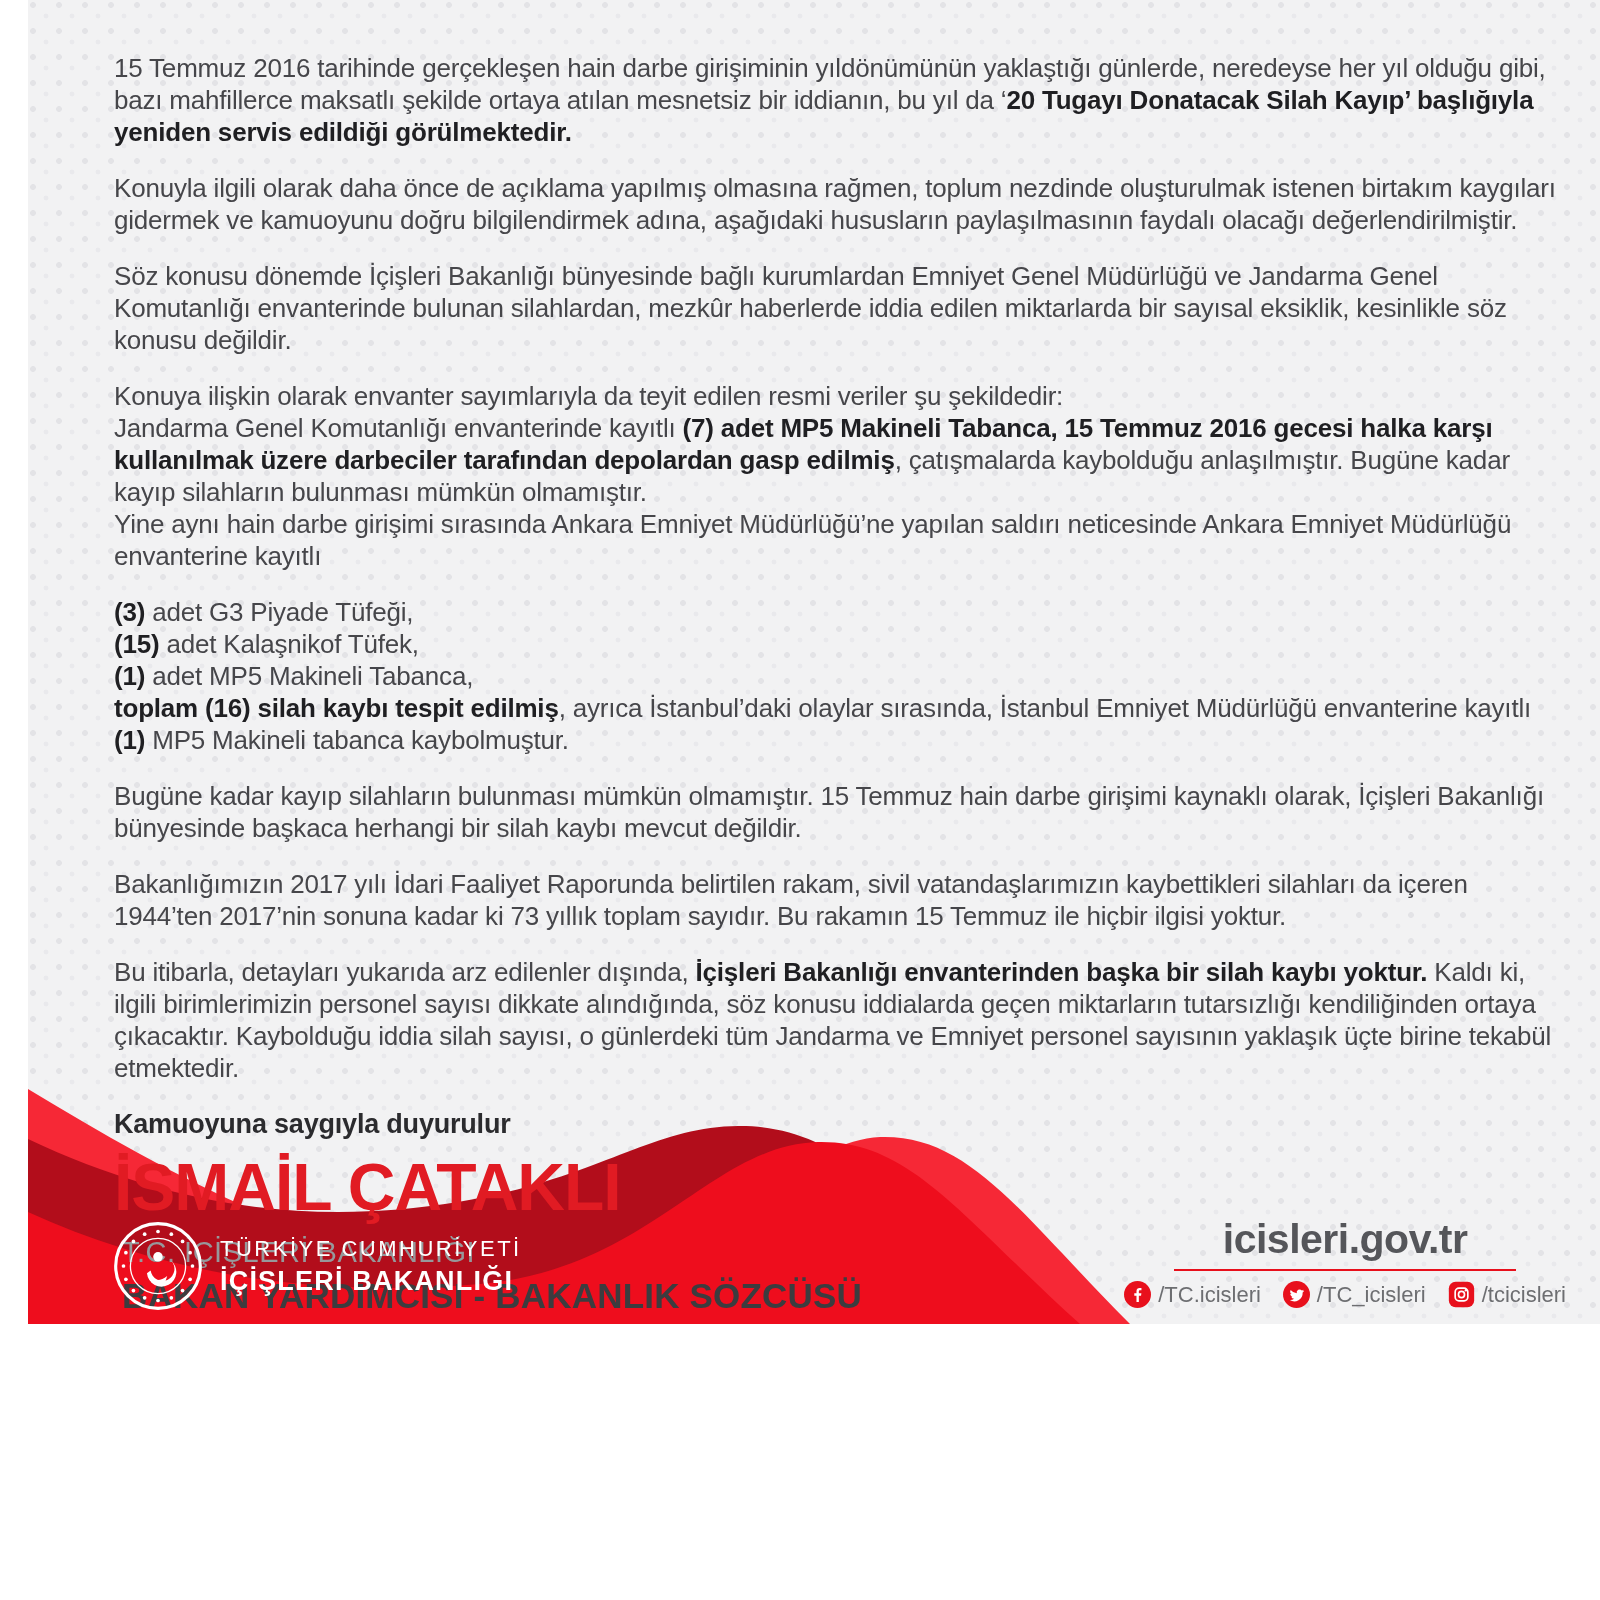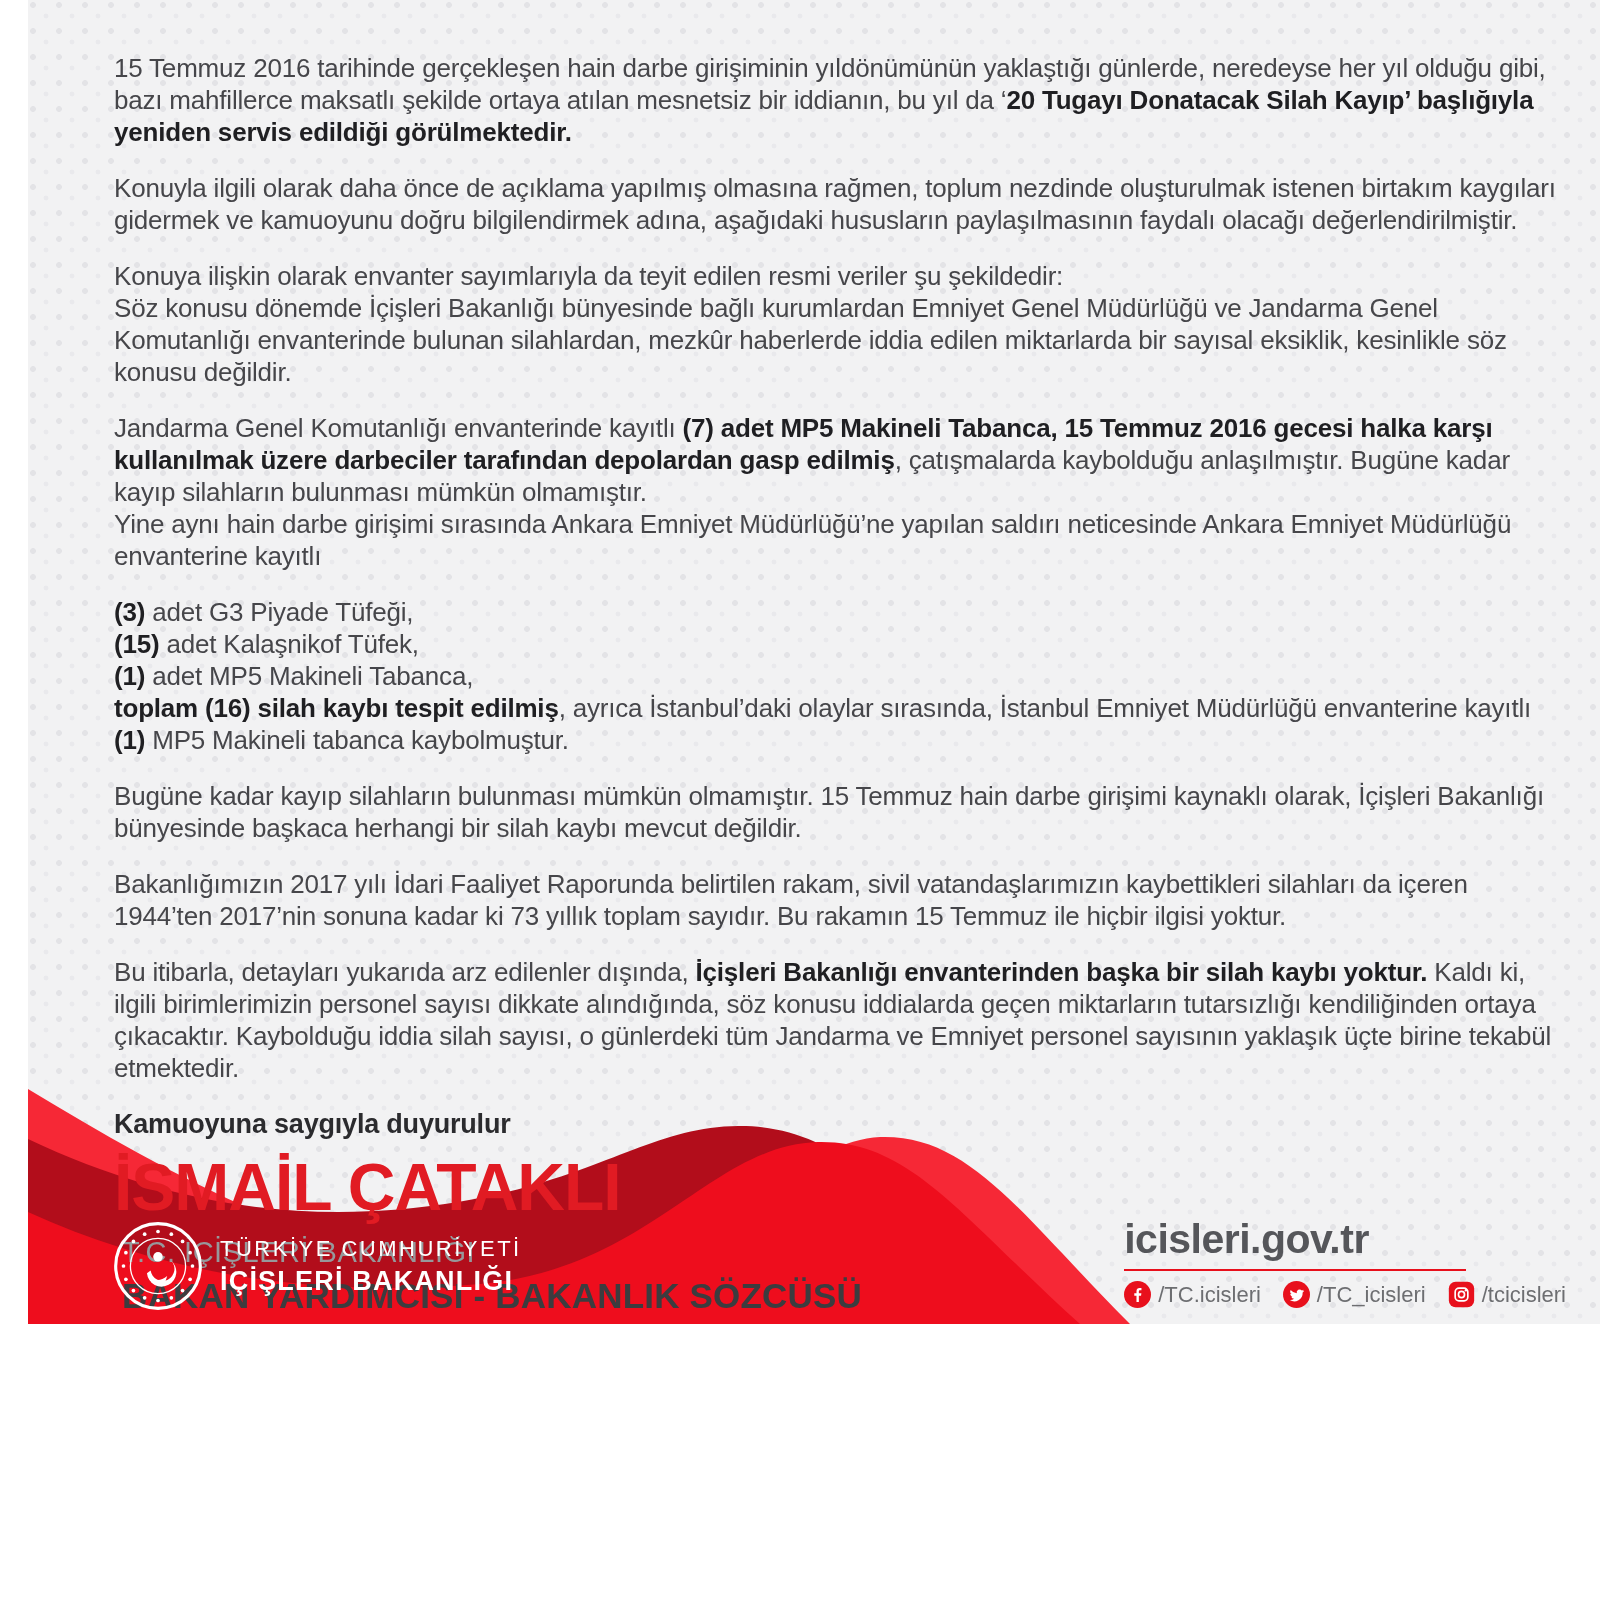--- a/index.html
+++ b/index.html
@@ -36,41 +36,41 @@
     position:absolute;left:84px;bottom:12px;z-index:3;
     display:flex;align-items:center;color:#ffffff;
   }
   .brand .emblem{width:92px;height:92px;}
   .brand .brand-text{margin-left:16px;}
   .brand-line1{font-size:22px;letter-spacing:2.5px;font-weight:normal;}
   .brand-line2{font-size:27px;letter-spacing:1.2px;font-weight:bold;margin-top:4px;}
 
   .website-block{
     position:absolute;right:62px;bottom:16px;z-index:3;
-    display:flex;flex-direction:column;align-items:flex-start;
+    display:flex;flex-direction:column;align-items:center;
   }
   .website{font-size:41px;font-weight:bold;color:#55565a;letter-spacing:-0.5px;}
   .website-rule{width:342px;height:2px;background:#e8101c;margin-top:6px;}
   .social-row{display:flex;align-items:center;margin-top:10px;}
   .social-item{display:flex;align-items:center;margin-left:22px;}
   .social-item:first-child{margin-left:0;}
   .social-badge{width:27px;height:27px;flex:0 0 auto;}
   .social-handle{font-size:22px;color:#6d6e71;margin-left:7px;}
 </style>
 </head>
 <body>
 
 <div class="page">
 
   <div class="content">
     <div>
         <p class="blk"><span>15 Temmuz 2016 tarihinde gerçekleşen hain darbe girişiminin yıldönümünün yaklaştığı günlerde, neredeyse her yıl olduğu gibi, bazı mahfillerce maksatlı şekilde ortaya atılan mesnetsiz bir iddianın, bu yıl da ‘</span><b>20 Tugayı Donatacak Silah Kayıp’ başlığıyla yeniden servis edildiği görülmektedir.</b></p>
         <p class="blk"><span>Konuyla ilgili olarak daha önce de açıklama yapılmış olmasına rağmen, toplum nezdinde oluşturulmak istenen birtakım kaygıları gidermek ve kamuoyunu doğru bilgilendirmek adına, aşağıdaki hususların paylaşılmasının faydalı olacağı değerlendirilmiştir.</span></p>
+        <p class="blk"><span>Söz konusu dönemde İçişleri Bakanlığı bünyesinde bağlı kurumlardan Emniyet Genel Müdürlüğü ve Jandarma Genel Komutanlığı envanterinde bulunan silahlardan, mezkûr haberlerde iddia edilen miktarlarda bir sayısal eksiklik, kesinlikle söz konusu değildir.</span></p>
         <p class="blk tight"><span>Konuya ilişkin olarak envanter sayımlarıyla da teyit edilen resmi veriler şu şekildedir:</span></p>
-        <p class="blk"><span>Söz konusu dönemde İçişleri Bakanlığı bünyesinde bağlı kurumlardan Emniyet Genel Müdürlüğü ve Jandarma Genel Komutanlığı envanterinde bulunan silahlardan, mezkûr haberlerde iddia edilen miktarlarda bir sayısal eksiklik, kesinlikle söz konusu değildir.</span></p>
         <p class="blk tight"><span>Jandarma Genel Komutanlığı envanterinde kayıtlı </span><b>(7) adet MP5 Makineli Tabanca, 15 Temmuz 2016 gecesi halka karşı kullanılmak üzere darbeciler tarafından depolardan gasp edilmiş</b><span>, çatışmalarda kaybolduğu anlaşılmıştır. Bugüne kadar kayıp silahların bulunması mümkün olmamıştır.</span></p>
         <p class="blk"><span>Yine aynı hain darbe girişimi sırasında Ankara Emniyet Müdürlüğü’ne yapılan saldırı neticesinde Ankara Emniyet Müdürlüğü envanterine kayıtlı</span></p>
         <p class="blk tight"><b>(3)</b><span> adet G3 Piyade Tüfeği,</span></p>
         <p class="blk tight"><b>(15)</b><span> adet Kalaşnikof Tüfek,</span></p>
         <p class="blk tight"><b>(1)</b><span> adet MP5 Makineli Tabanca,</span></p>
         <p class="blk"><b>toplam (16) silah kaybı tespit edilmiş</b><span>, ayrıca İstanbul’daki olaylar sırasında, İstanbul Emniyet Müdürlüğü envanterine kayıtlı </span><b>(1)</b><span> MP5 Makineli tabanca kaybolmuştur.</span></p>
         <p class="blk"><span>Bugüne kadar kayıp silahların bulunması mümkün olmamıştır. 15 Temmuz hain darbe girişimi kaynaklı olarak, İçişleri Bakanlığı bünyesinde başkaca herhangi bir silah kaybı mevcut değildir.</span></p>
         <p class="blk"><span>Bakanlığımızın 2017 yılı İdari Faaliyet Raporunda belirtilen rakam, sivil vatandaşlarımızın kaybettikleri silahları da içeren 1944’ten 2017’nin sonuna kadar ki 73 yıllık toplam sayıdır. Bu rakamın 15 Temmuz ile hiçbir ilgisi yoktur.</span></p>
         <p class="blk"><span>Bu itibarla, detayları yukarıda arz edilenler dışında, </span><b>İçişleri Bakanlığı envanterinden başka bir silah kaybı yoktur.</b><span> Kaldı ki, ilgili birimlerimizin personel sayısı dikkate alındığında, söz konusu iddialarda geçen miktarların tutarsızlığı kendiliğinden ortaya çıkacaktır. Kaybolduğu iddia silah sayısı, o günlerdeki tüm Jandarma ve Emniyet personel sayısının yaklaşık üçte birine tekabül etmektedir.</span></p>
       </div>

